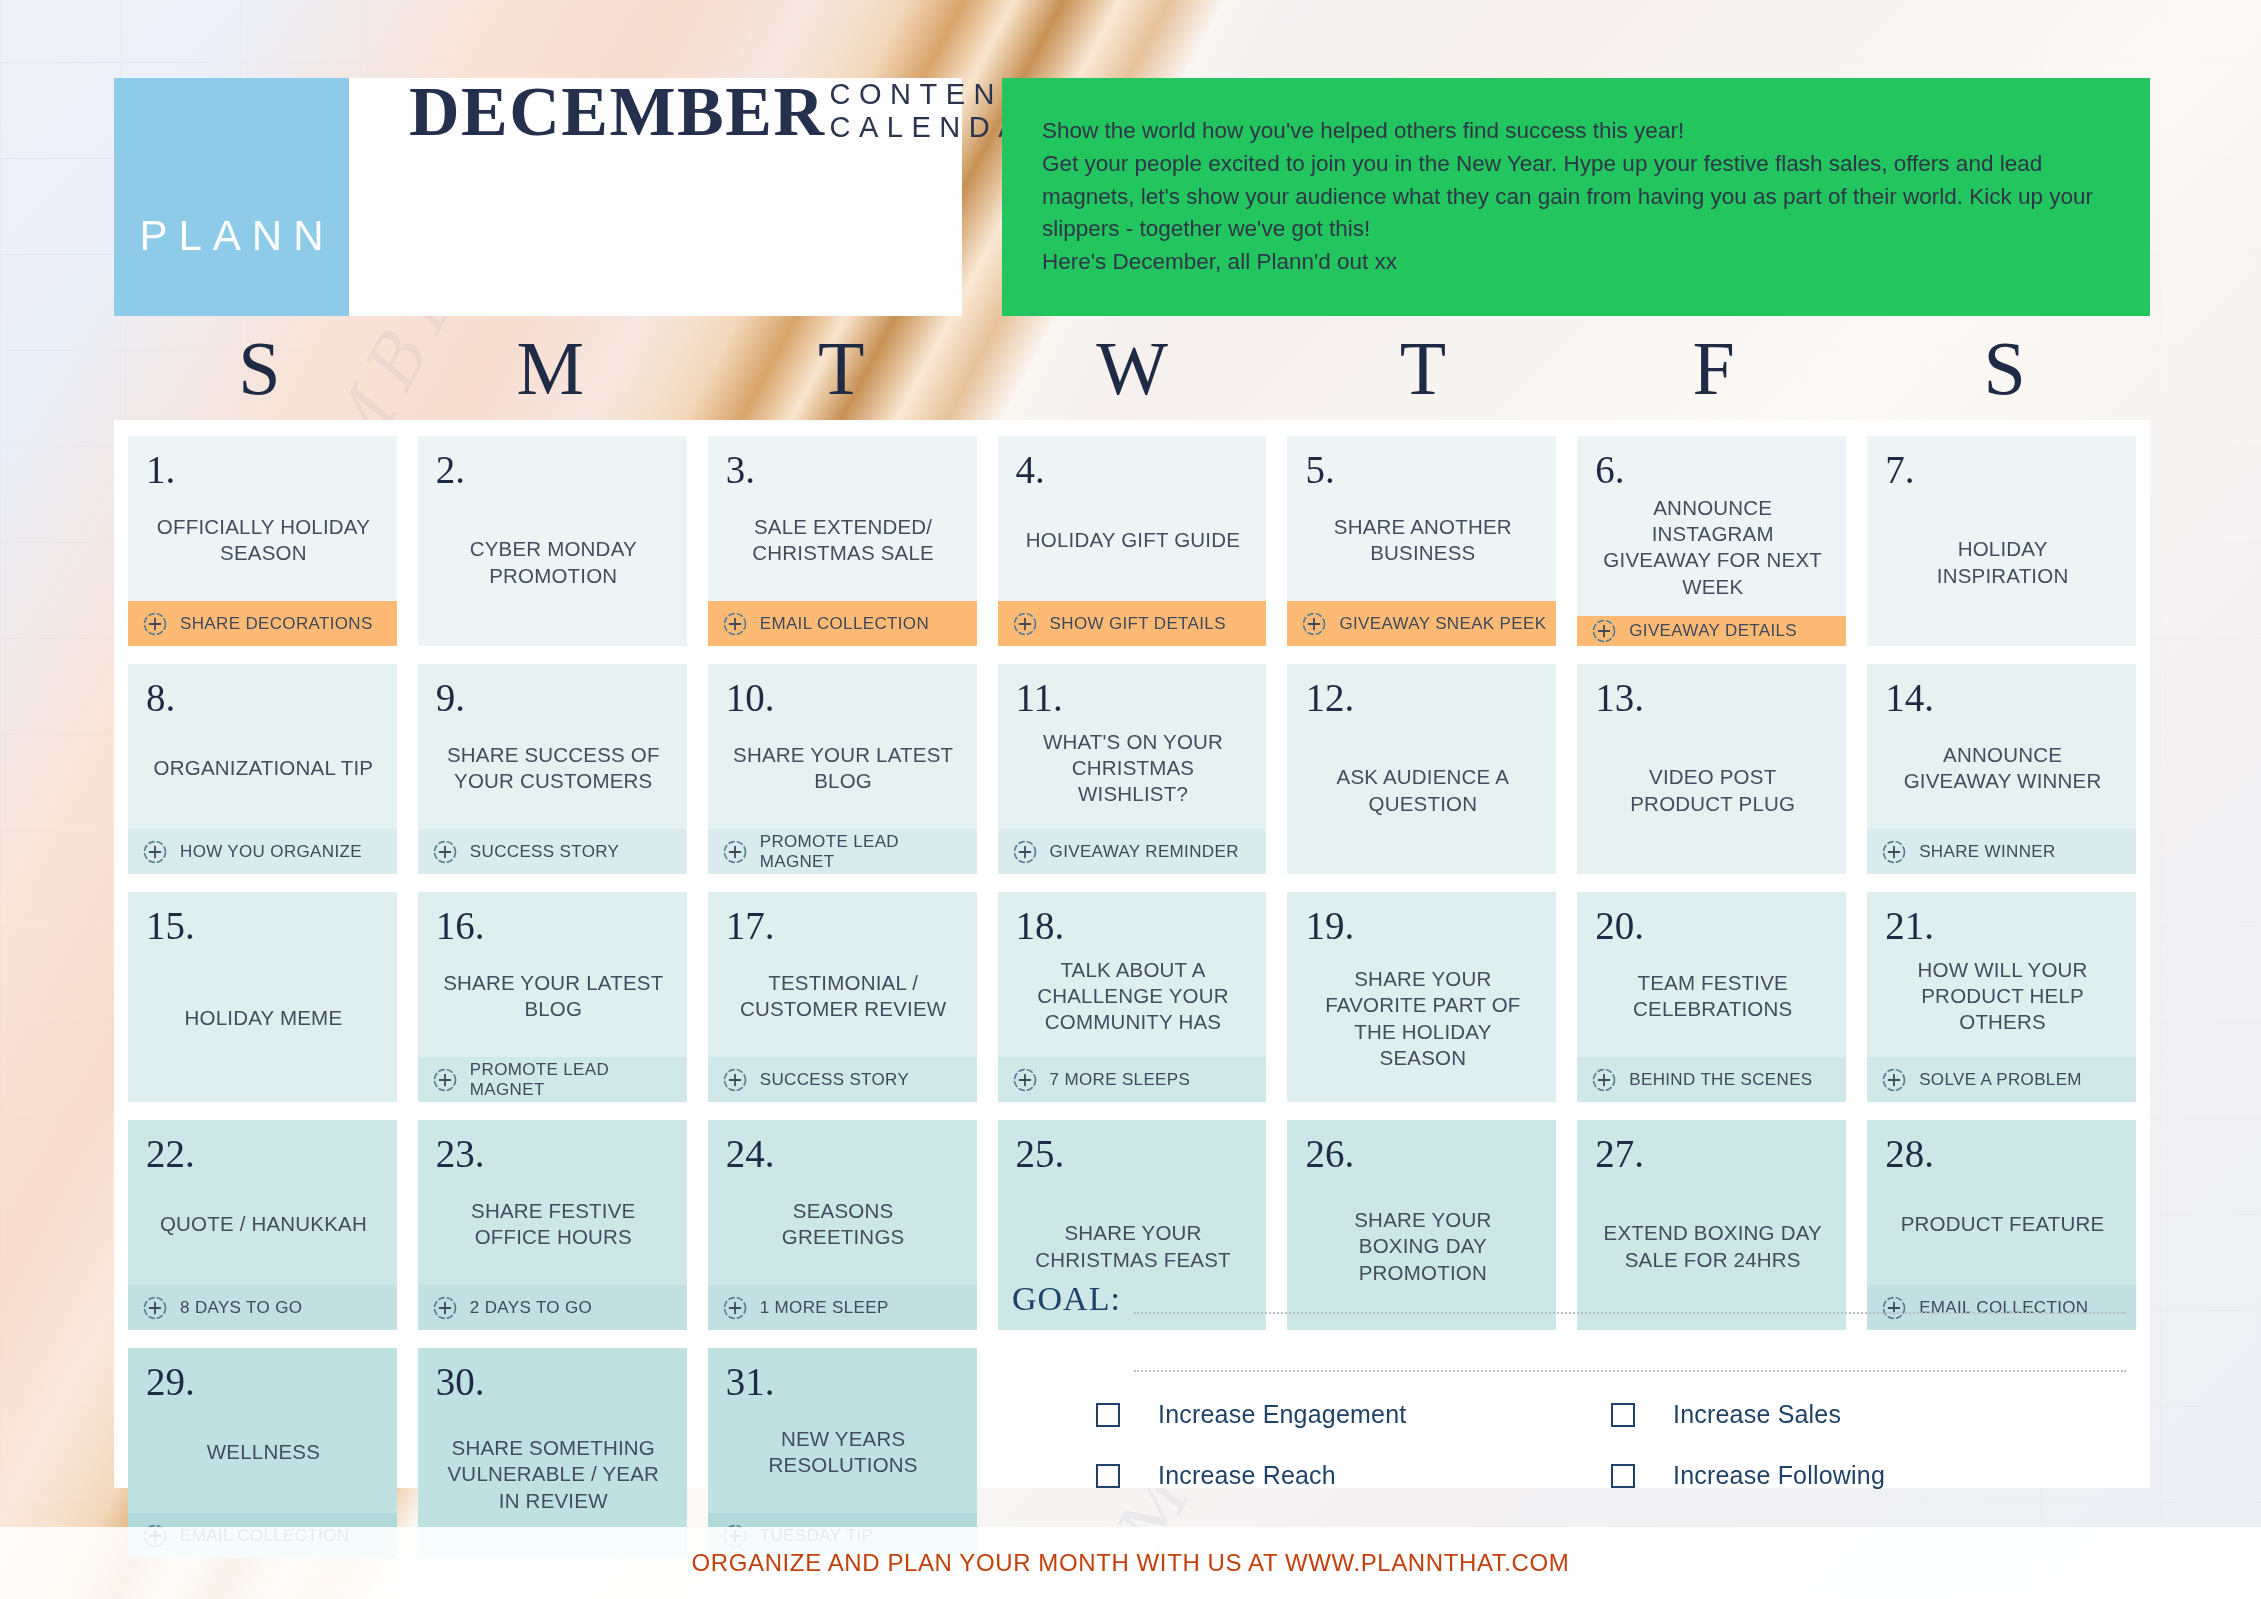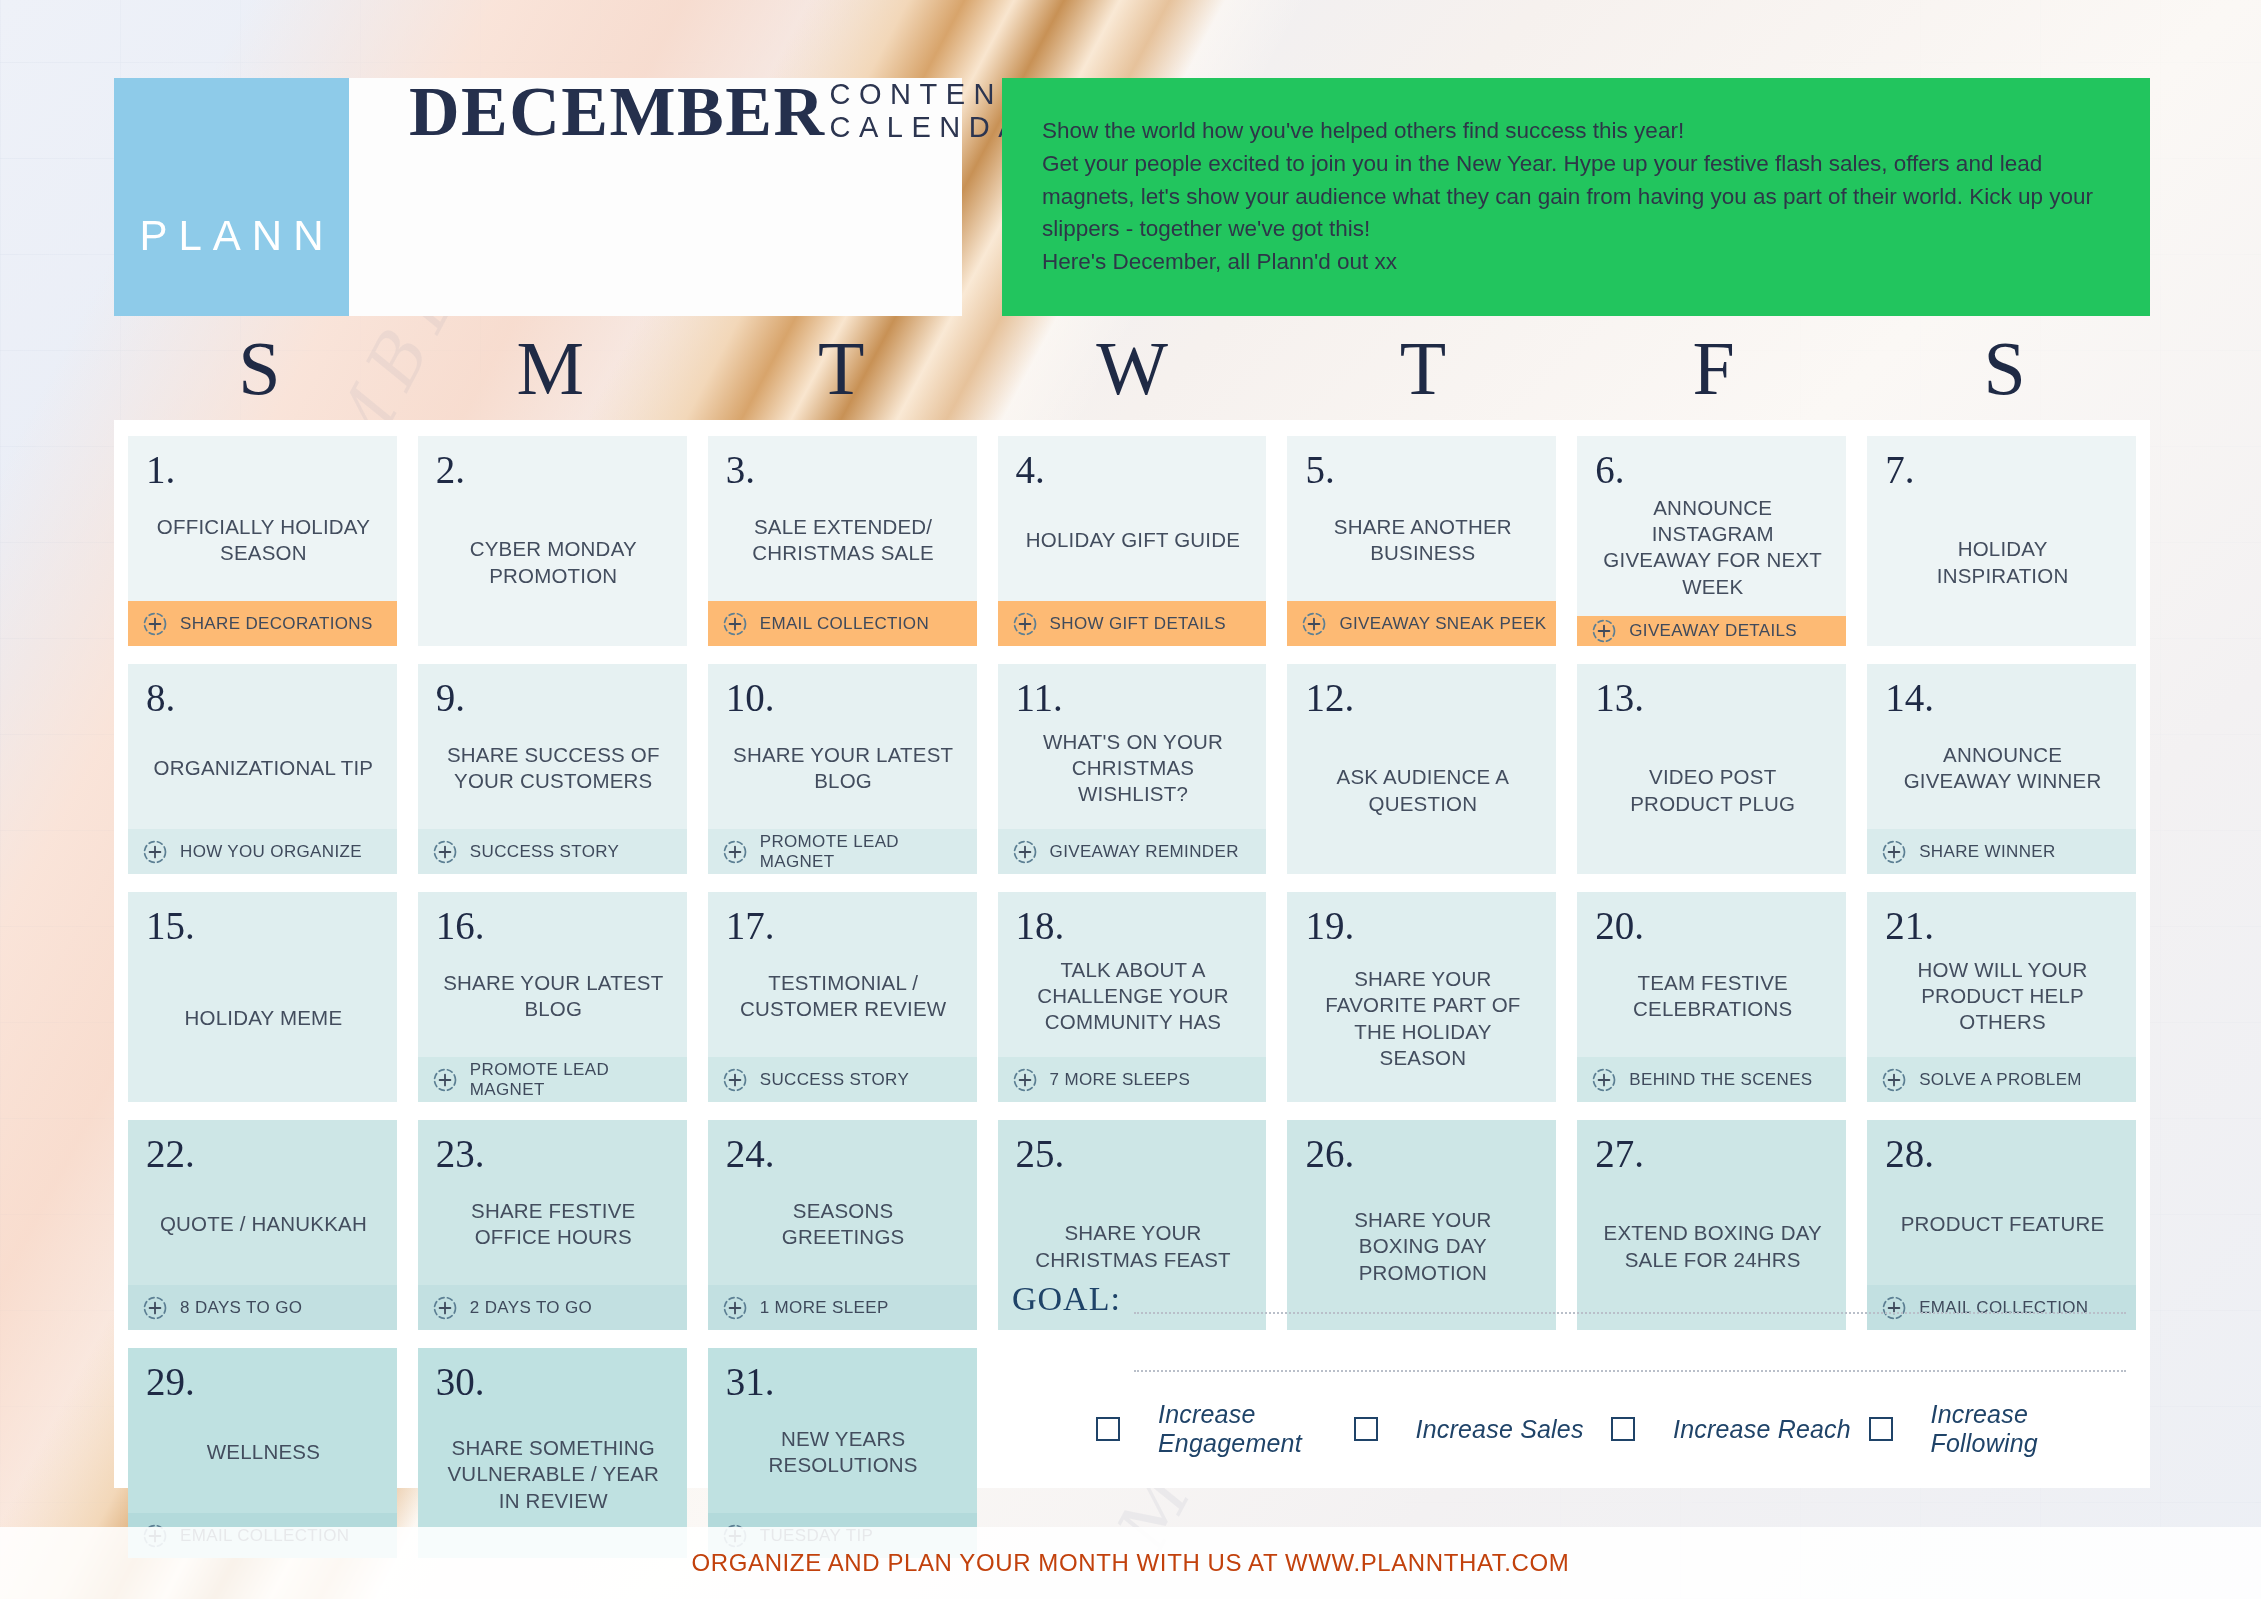--- a/index.html
+++ b/index.html
@@ -258,23 +258,22 @@
     left: 138px; right: 0;
     border-top: 2px dotted #b9bfc9;
   }
   #goal-line-1 { top: 40px; }
   #goal-line-2 { top: 98px; }
   #goal-checks {
     position: absolute;
     left: 100px; top: 128px;
     width: 1030px;
     display: grid;
-    grid-template-columns: 1fr 1fr 1fr 1fr;
-    row-gap: 7px;
-    font-style: italic;
+    grid-template-columns: 1fr 1fr;
+    row-gap: 32px;
   }
   .goal-opt {
     display: flex;
     align-items: center;
     gap: 38px;
   }
   .goal-box {
     width: 24px; height: 24px;
     border: 2.4px solid #1f4368;
     background: transparent;

